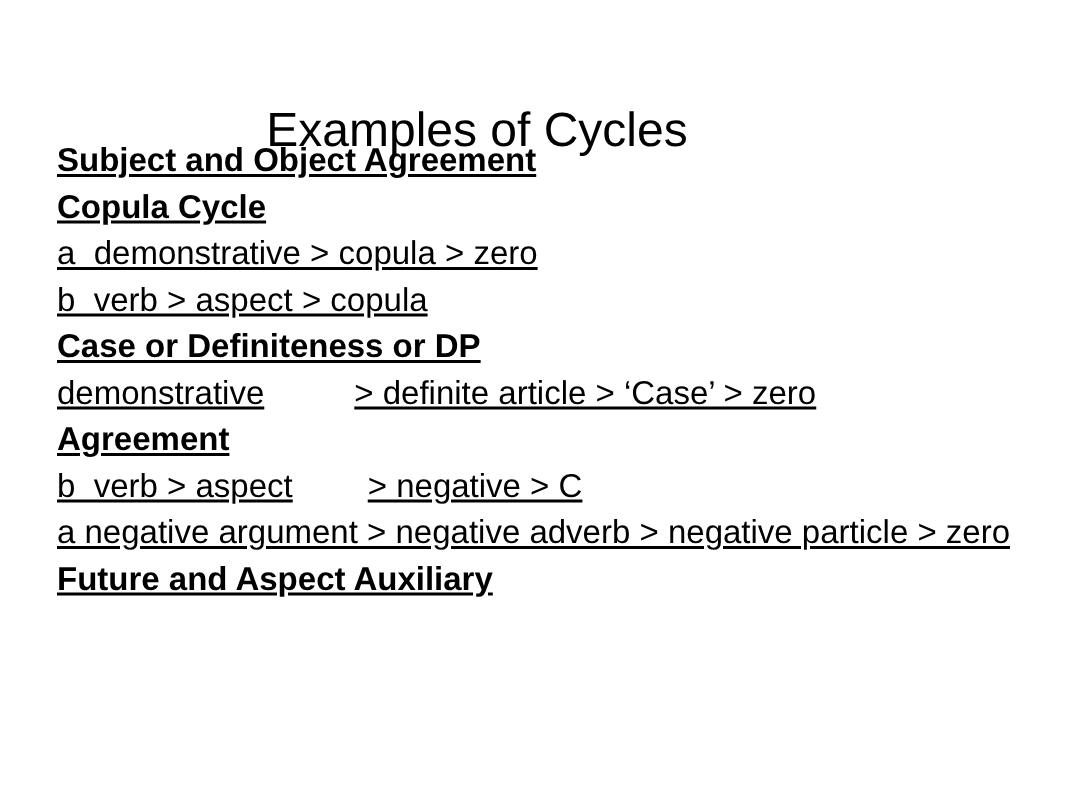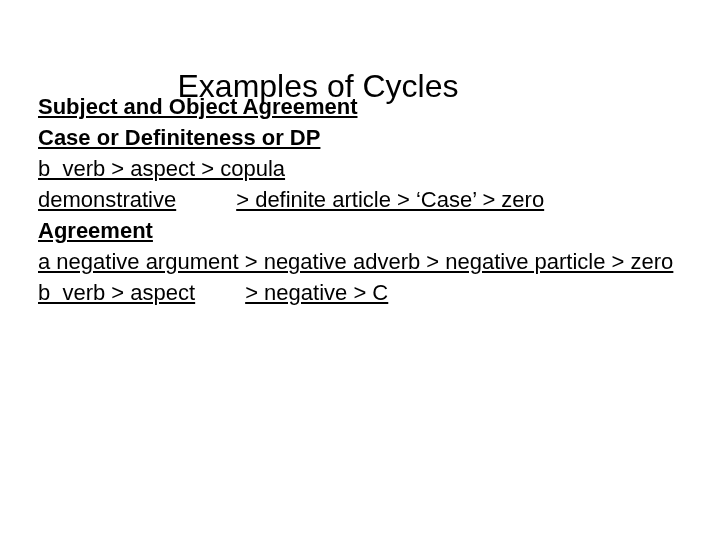--- a/index.html
+++ b/index.html
@@ -80,30 +80,33 @@
 
 <div class="slide">
 
   <h1 class="slide-title">Examples of Cycles</h1>
 
   <div class="body-block">
 
     <div class="line heading">Subject and Object Agreement</div>
 
 
+    <div class="line heading">Copula Cycle</div>
 
+    <div class="line">a  demonstrative &gt; copula &gt; zero</div>
+
+    <div class="line">b  verb &gt; aspect &gt; copula</div>
 
     <div class="line heading">Case or Definiteness or DP</div>
-
-    <div class="line">b  verb &gt; aspect &gt; copula</div>
 
     <div class="line"><span>demonstrative</span><span class="tabgap"></span><span>&gt; definite article &gt; ‘Case’ &gt; zero</span></div>
 
     <div class="line heading">Agreement</div>
 
+    <div class="line"><span>b  verb &gt; aspect</span><span class="tabgap narrow"></span><span>&gt; negative &gt; C</span></div>
+
     <div class="line wrap">a  negative argument &gt; negative adverb &gt; negative particle &gt; zero</div>
 
-    <div class="line"><span>b  verb &gt; aspect</span><span class="tabgap narrow"></span><span>&gt; negative &gt; C</span></div>
-
+    <div class="line heading">Future and Aspect Auxiliary</div>
 
 
   </div>
 </div>
 
 </body></html>

